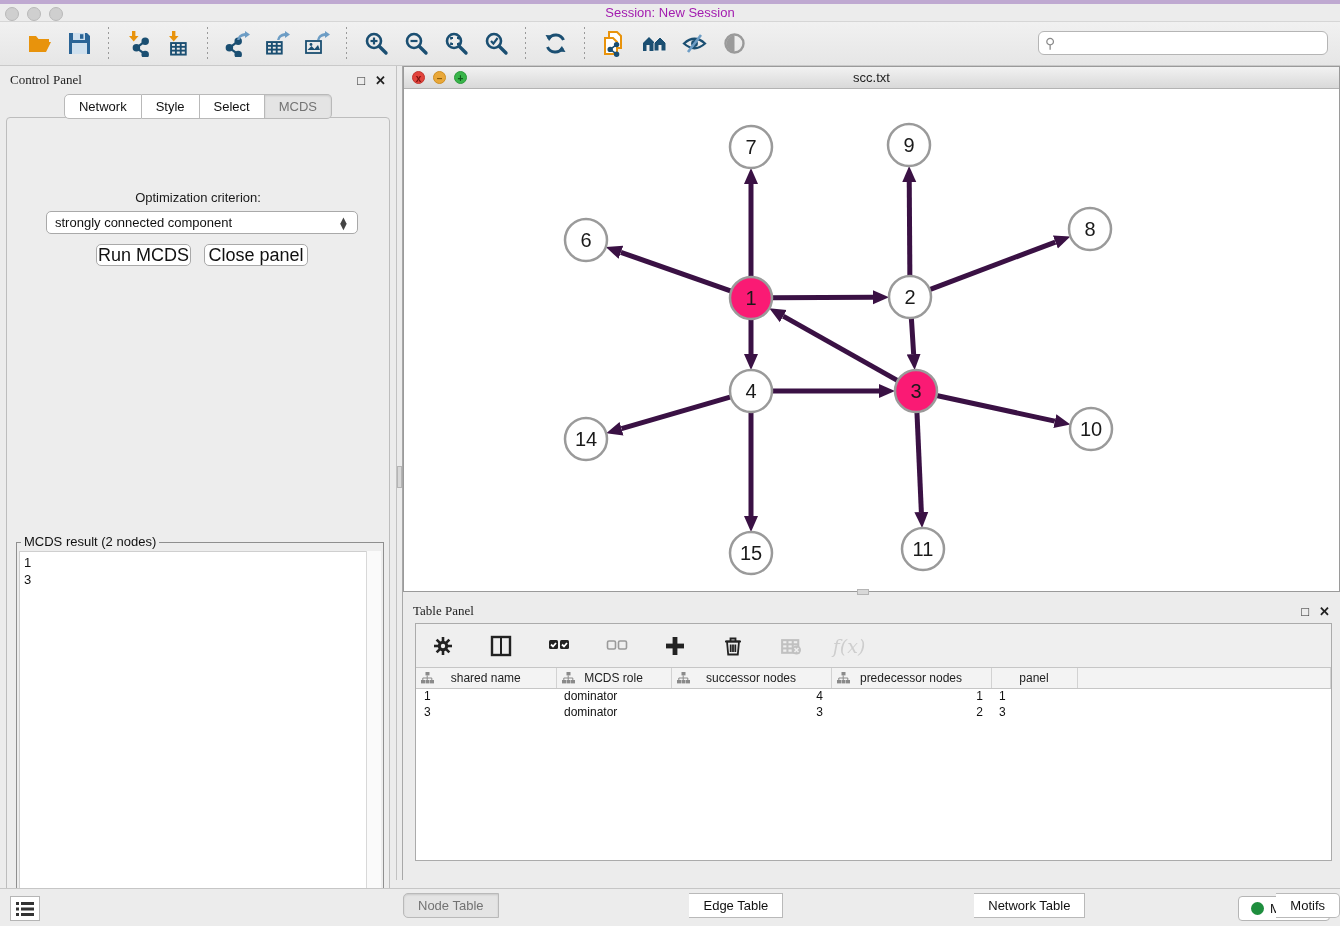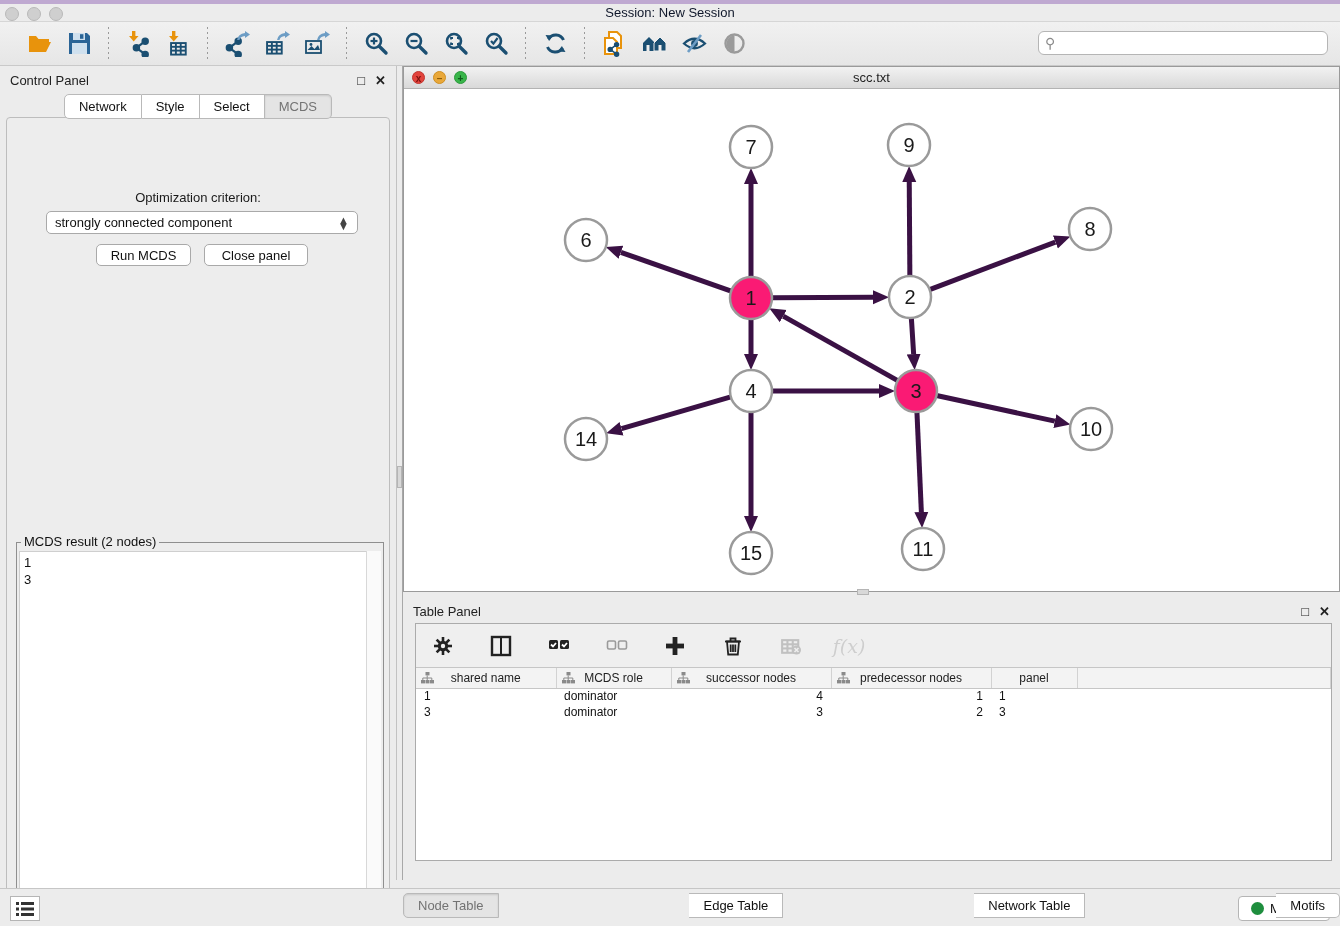--- a/index.html
+++ b/index.html
@@ -6,21 +6,21 @@
   html,body { width:1340px; height:926px; overflow:hidden;
     font-family:"Liberation Sans", sans-serif; background:#ececec; }
   .abs { position:absolute; }
 
   
   #purple-strip { left:0; top:0; width:1340px; height:4px; background:#bfa9d1; }
   #titlebar { left:0; top:4px; width:1340px; height:18px; background:#ececec;
     border-bottom:1px solid #d6d6d6; }
   .traffic { width:14px; height:14px; border-radius:50%; background:#cfcfcf;
     border:1px solid #b9b9b9; position:absolute; top:3px; }
-  #title-text { width:100%; text-align:center; color:#0f172a; font-size:13px; line-height:18px; }
+  #title-text { width:100%; text-align:center; color:#a21caf; font-size:13px; line-height:18px; }
 
   
   #toolbar { left:0; top:22px; width:1340px; height:44px;
     background:linear-gradient(#f1f1f1,#e6e6e6); border-bottom:1px solid #c9c9c9;
     display:flex; align-items:center; padding-left:10px; }
   .tool-group { display:flex; align-items:center; gap:10px; padding:0 14px; }
   .tool-sep { width:1px; height:34px;
     background-image:linear-gradient(#9a9a9a 40%, transparent 40%);
     background-size:1px 5px; }
   .tool-btn { width:30px; height:30px; display:flex; align-items:center;
@@ -29,38 +29,38 @@
   #search-wrap { position:absolute; right:12px; top:31px; width:290px; height:24px;
     background:#fff; border:1px solid #b5b5b5; border-radius:6px;
     display:flex; align-items:center; padding-left:6px; }
   #search-wrap input { border:none; outline:none; flex:1; font-size:13px;
     font-family:"Liberation Sans",sans-serif; background:transparent; }
   .mag-glyph { color:#8a8a8a; font-size:14px; margin-right:4px; }
 
   
   #control-panel { left:0; top:66px; width:396px; height:814px; background:#ececec; }
   .panel-head { height:28px; display:flex; align-items:center; padding:0 10px;
-    font-size:13px; color:#222; }
+    font-size:13px; color:#222;font-family:Liberation Serif, serif; }
   .panel-head .spacer { flex:1; }
   .mini-btn { font-size:13px; color:#222; margin-left:10px; line-height:1; }
   .seg-tabs { display:flex; justify-content:center; position:relative; z-index:2; }
   .seg-tab { font-size:13px; padding:4px 14px; background:#fff;
     border:1px solid #b9b9b9; border-left:none; color:#111; }
   .seg-tab:first-child { border-left:1px solid #b9b9b9; border-radius:5px 0 0 5px; }
   .seg-tab:last-child { border-radius:0 5px 5px 0; }
   .seg-tab.active { background:#e4e4e4; color:#737373; box-shadow:inset 0 1px 2px rgba(0,0,0,.12); }
   #cp-body { left:6px; top:51px; width:384px; height:826px; background:#ededed;
     border:1px solid #bdbdbd; border-radius:4px; }
   #opt-label { width:100%; text-align:center; top:72px; font-size:13px; color:#1a1a1a; }
   #opt-select { left:39px; top:93px; width:312px; height:23px; background:#fff;
     border:1px solid #a9a9a9; border-radius:5px; font-size:13px; color:#111;
     display:flex; align-items:center; padding:0 8px; }
   #opt-select .val { flex:1; }
   .stepper { font-size:11px; color:#444; line-height:6px; text-align:center; }
-  .btn { background:#fff; border:1px solid #a9a9a9; border-radius:5px; font-size:13px;
+  .btn { background:#fff; border:1px solid #a9a9a9; border-radius:5px; font-size:18px;
     color:#111; height:22px; display:inline-flex; align-items:center; justify-content:center; }
   #run-btn { left:89px; top:126px; width:95px; }
   #close-panel-btn { left:197px; top:126px; width:104px; }
   #mcds-fieldset { left:9px; top:424px; width:368px; height:384px;
     border:1px solid #8f8f8f; background:#ededed; }
   #mcds-legend { position:absolute; top:-9px; left:4px; background:#ededed;
     padding:0 3px; font-size:13px; color:#111; }
   #mcds-textarea { position:absolute; left:2px; top:8px; width:349px; height:372px;
     background:#fff; border:1px solid #cfcfcf; font-size:13px; color:#111;
     padding:2px 4px; line-height:17px; white-space:pre; }

